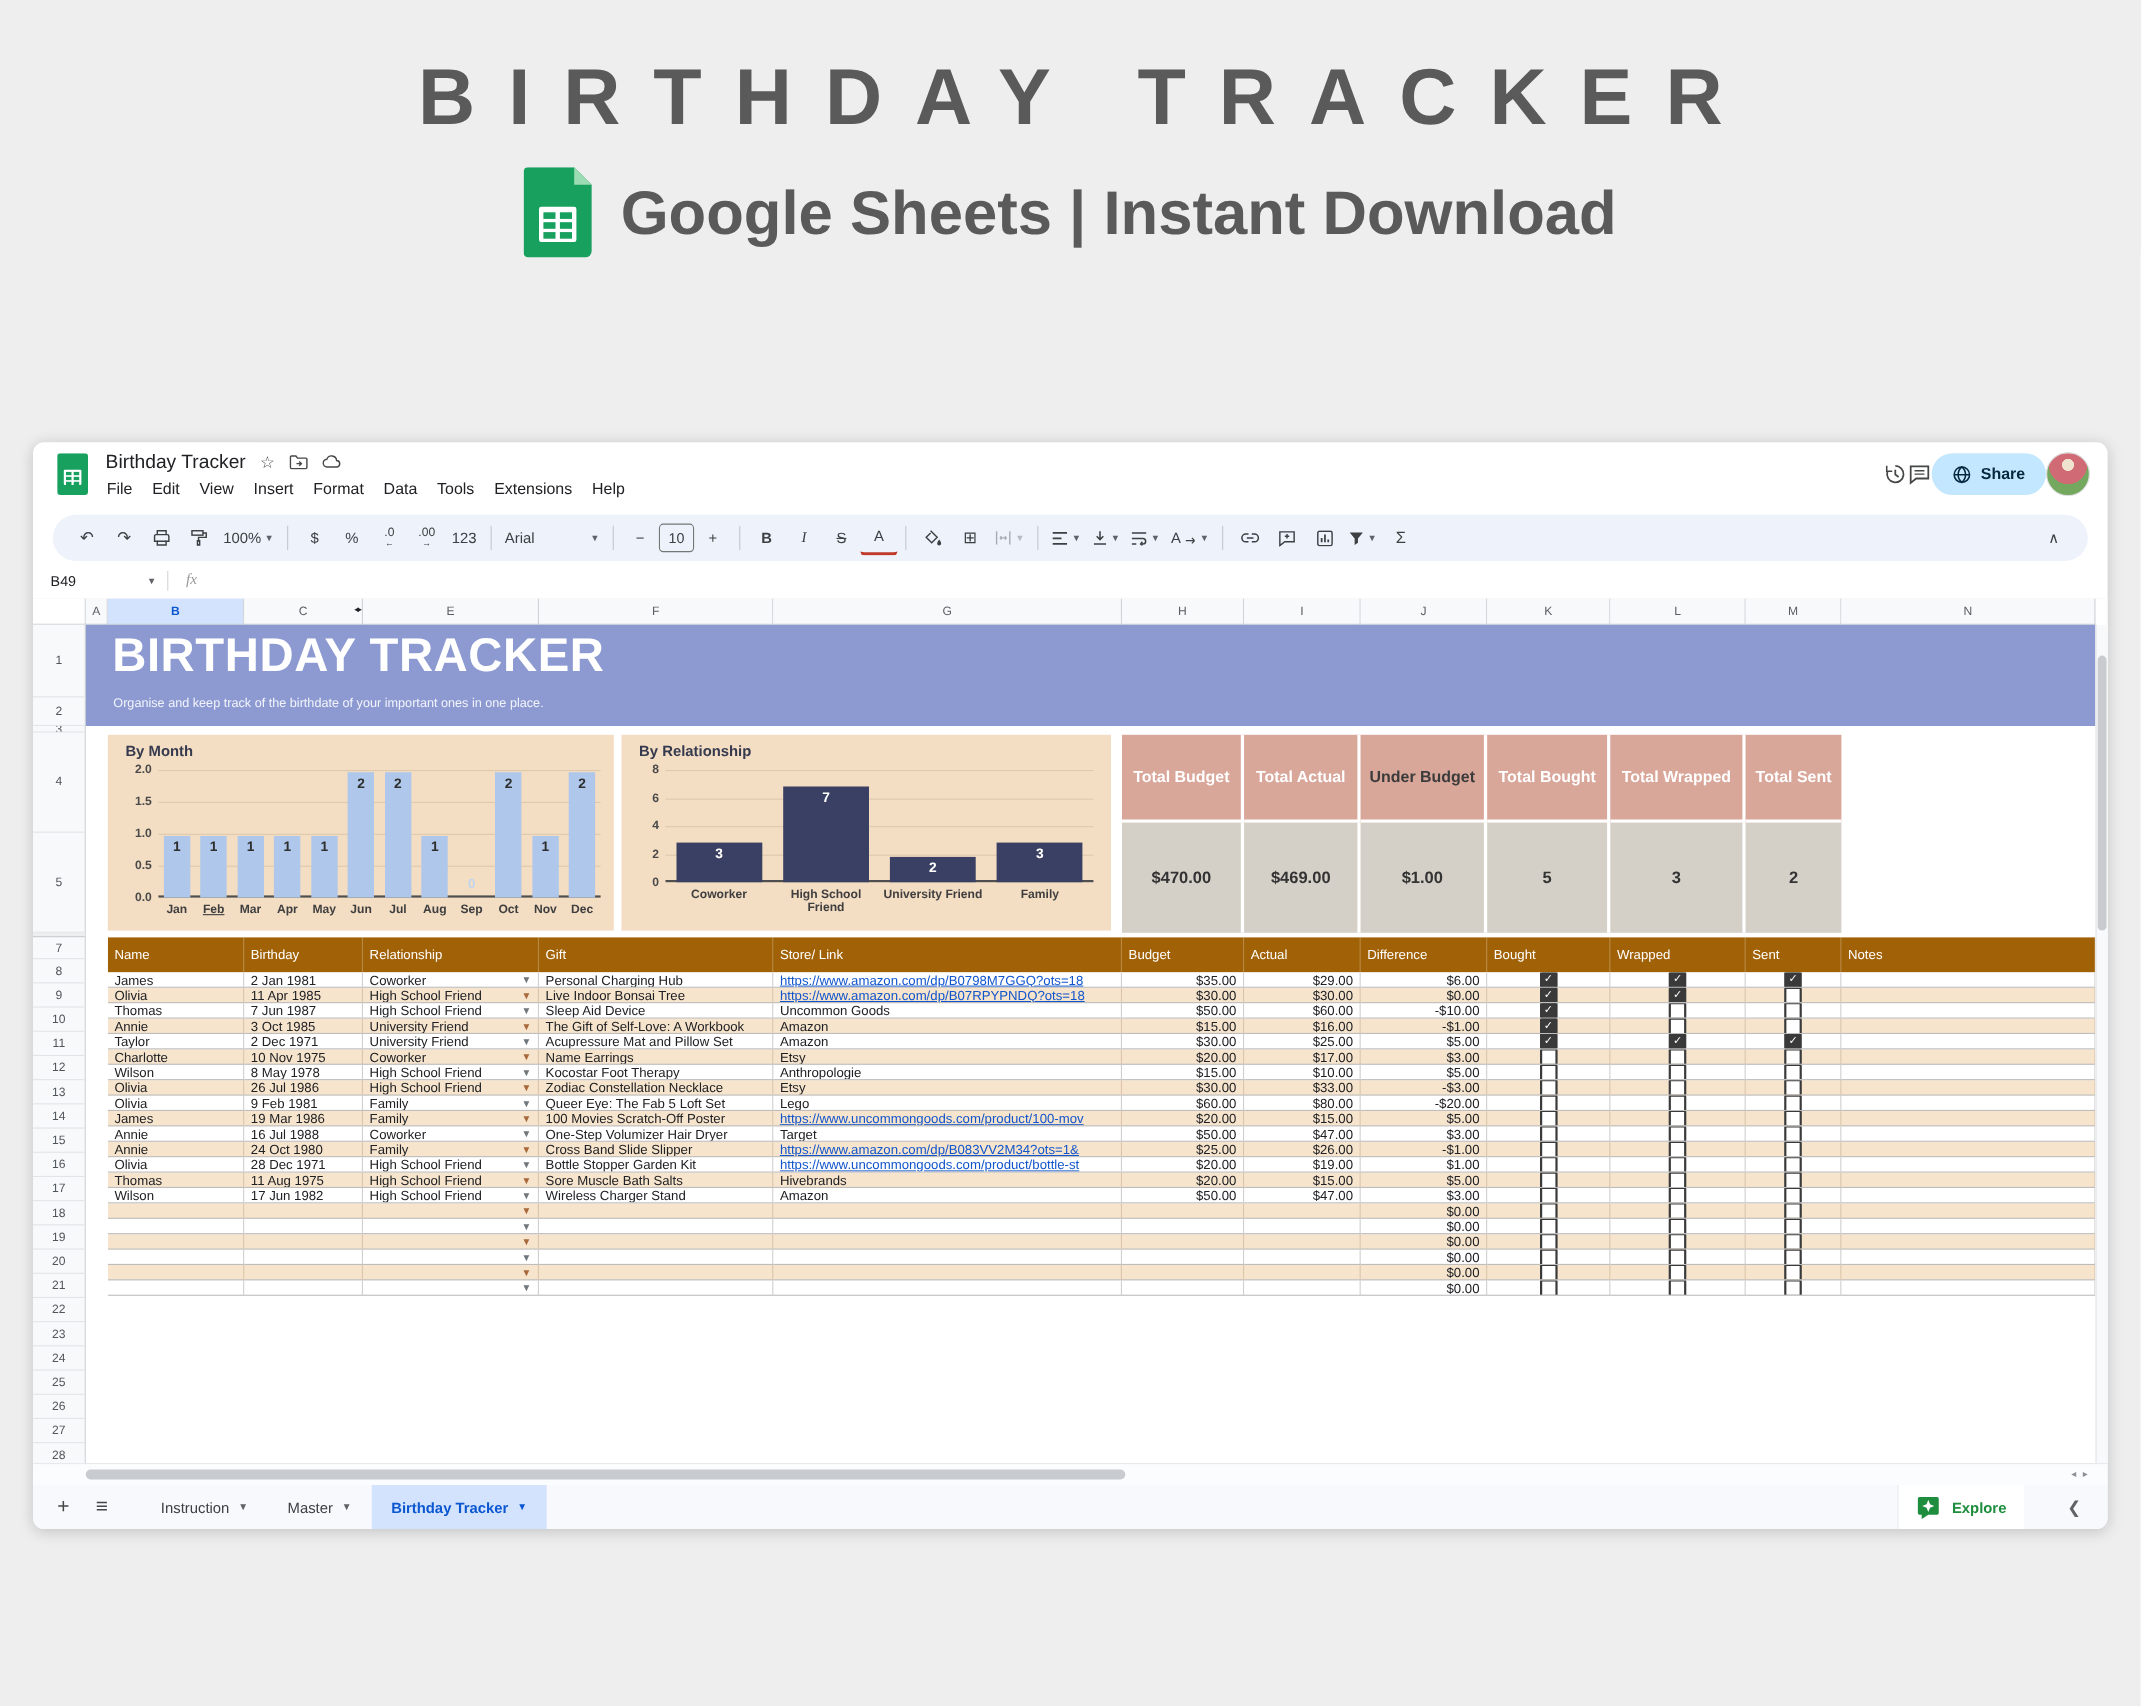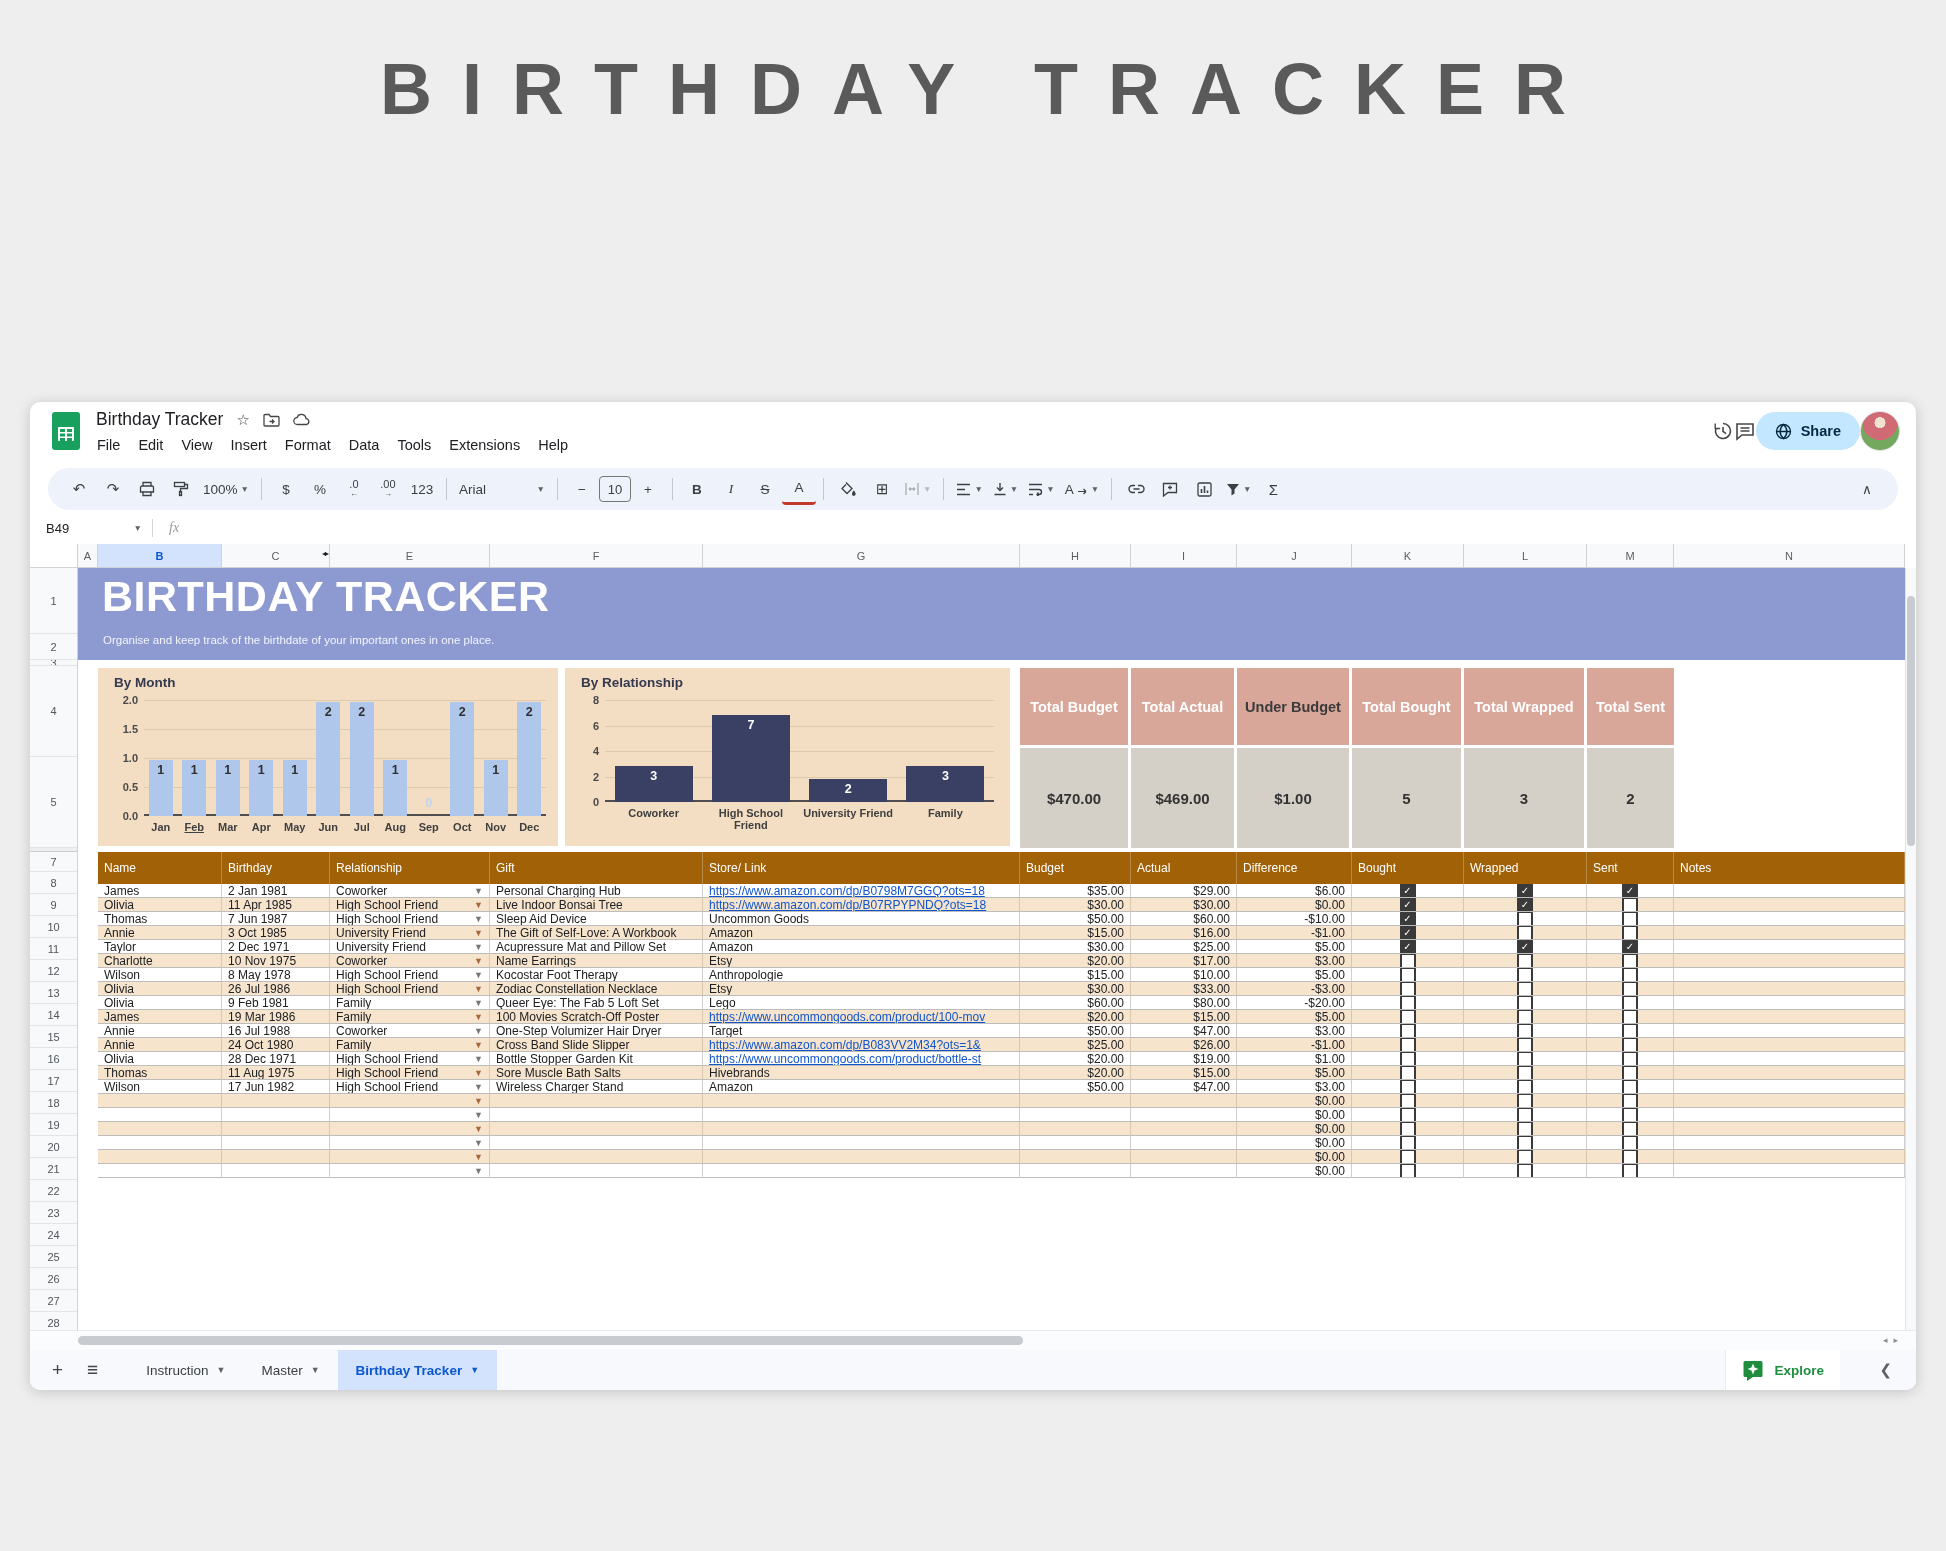--- a/index.html
+++ b/index.html
@@ -103,20 +103,36 @@
   .sheet-tab.active .dd{color:#0b57d0}
   .explore{position:absolute;right:76px;top:0;height:40px;display:flex;align-items:center;gap:10px;padding:0 16px;background:#fff;border-left:1px solid #e8eaed}
   .explore-label{color:#1e8e3e;font-weight:bold;font-size:13.5px}
   .collapse{position:absolute;right:24px;top:0;height:40px;display:flex;align-items:center;color:#5f6368;font-size:15px}
 </style>
 </head>
 <body>
 
 <div class="hero">
   <div class="hero-title">BIRTHDAY TRACKER</div>
+  <div class="hero-sub">
+    <span>
+      <svg width="62" height="82" viewBox="0 0 62 82">
+        <path d="M4 0h42l16 16v60a6 6 0 0 1-6 6H4a4 4 0 0 1-4-4V4a4 4 0 0 1 4-4z" fill="#17a05e"></path>
+        <path d="M46 0l16 16H46z" fill="#9bdcb4"></path>
+        <rect x="14" y="36" width="34" height="32" fill="#fff" rx="2"></rect>
+        <rect x="18" y="41" width="11" height="6" fill="#17a05e"></rect>
+          <rect x="33" y="41" width="11" height="6" fill="#17a05e"></rect>
+        <rect x="18" y="50" width="11" height="6" fill="#17a05e"></rect>
+          <rect x="33" y="50" width="11" height="6" fill="#17a05e"></rect>
+        <rect x="18" y="59" width="11" height="6" fill="#17a05e"></rect>
+          <rect x="33" y="59" width="11" height="6" fill="#17a05e"></rect>
+      </svg>
+    </span>
+    <span class="hero-sub-text">Google Sheets | Instant Download</span>
+  </div>
 </div>
 
 <div class="window">
 
   <div class="titlebar">
     <span class="app-logo">
       <svg width="28" height="38" viewBox="0 0 28 38">
         <rect width="28" height="38" rx="3" fill="#17a05e"></rect>
         <rect x="6" y="15" width="16" height="14" fill="#fff" rx="1"></rect>
         <rect x="8" y="17" width="5" height="3" fill="#17a05e"></rect>

